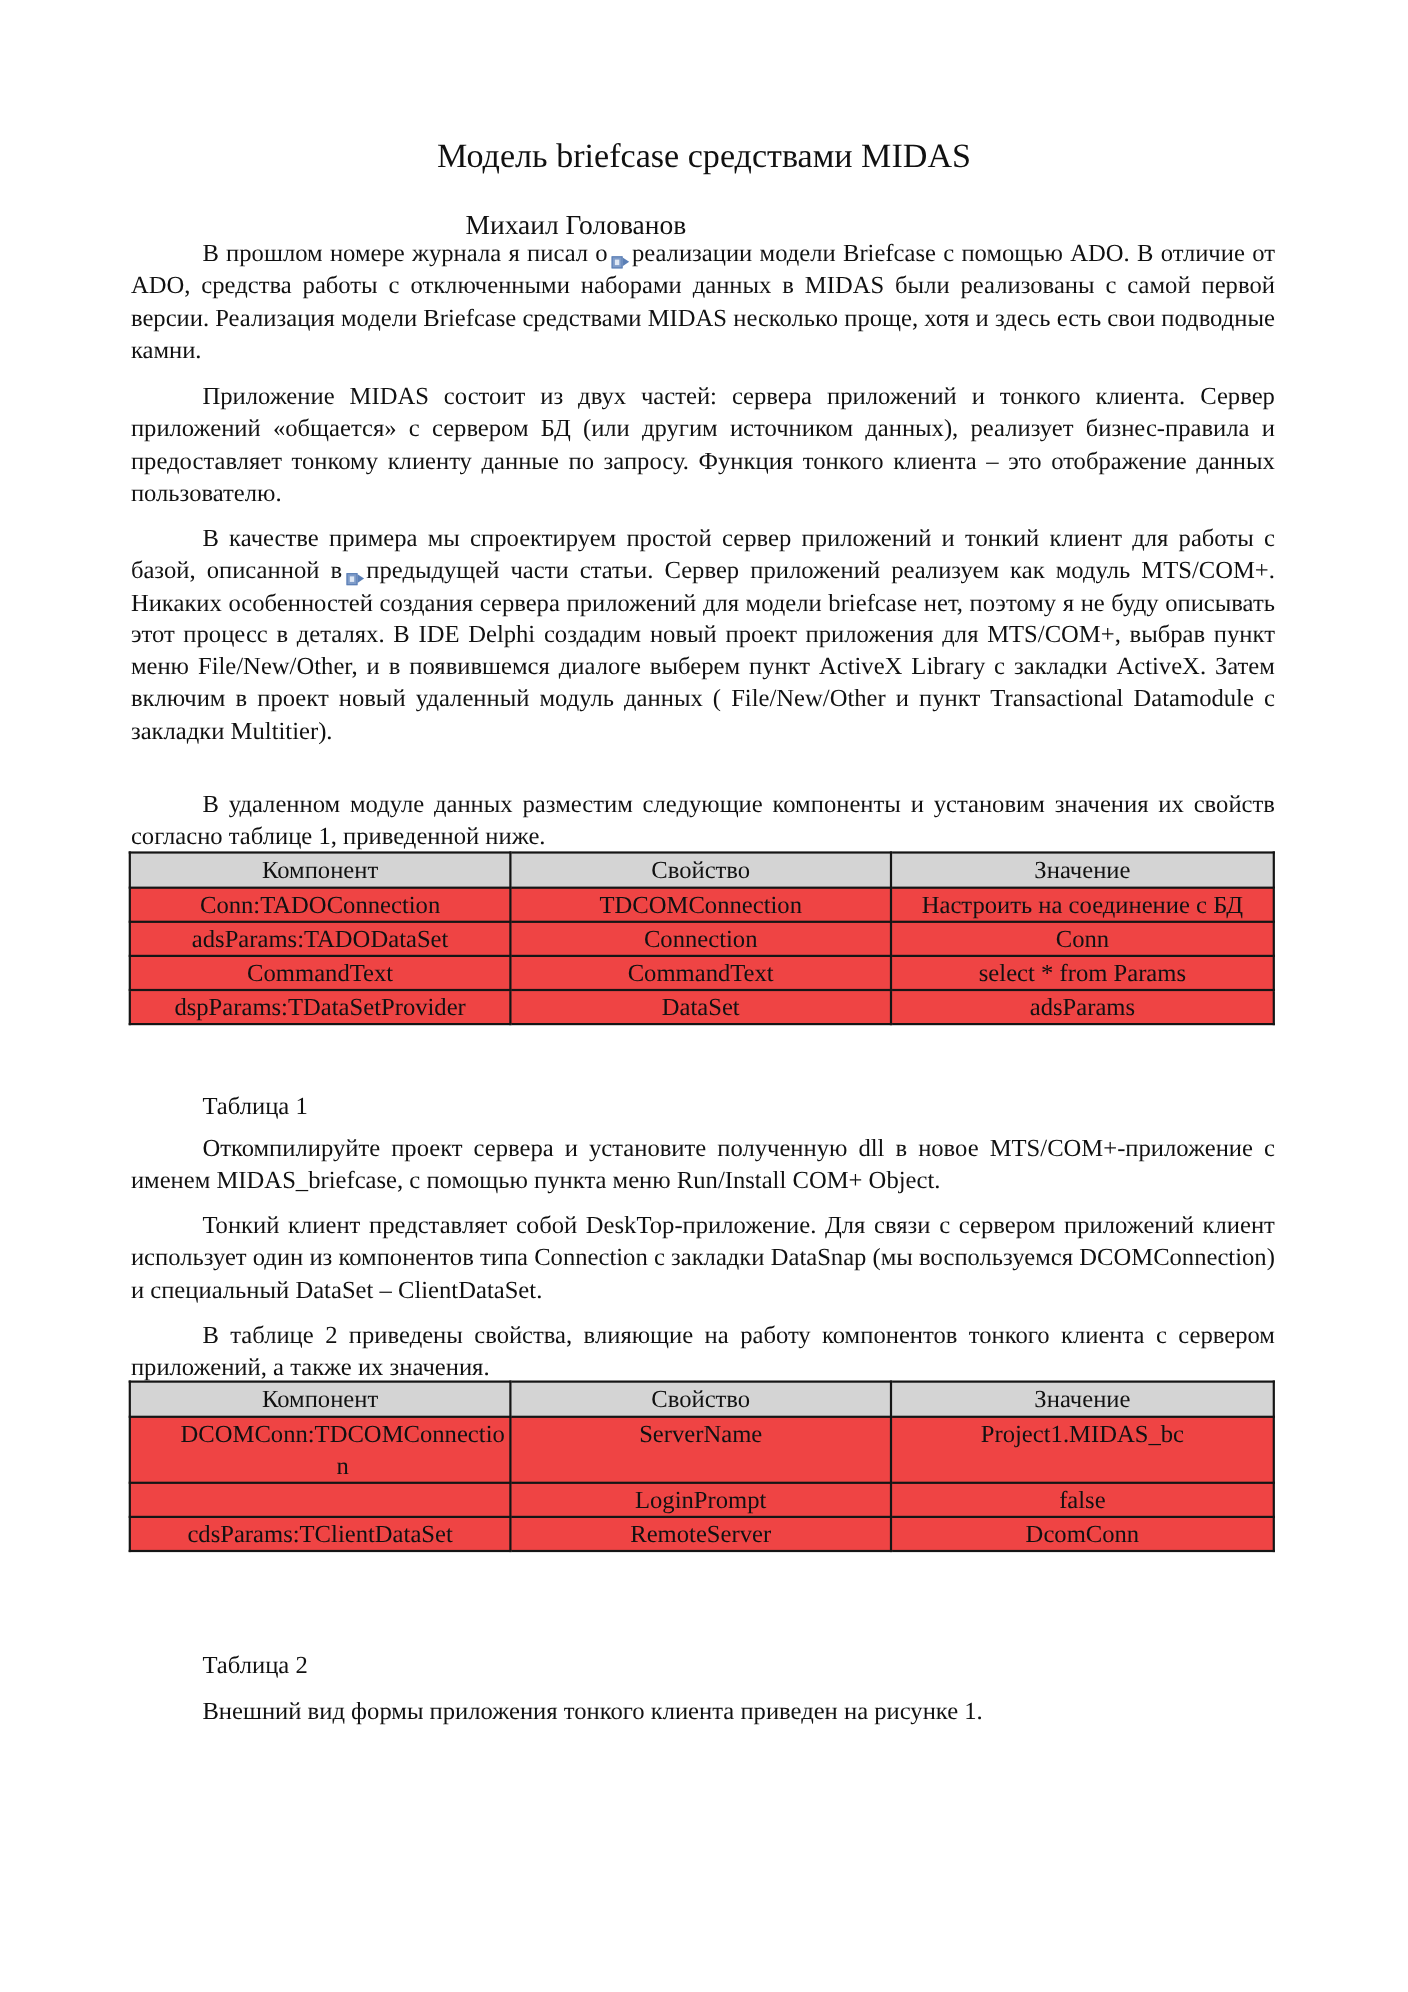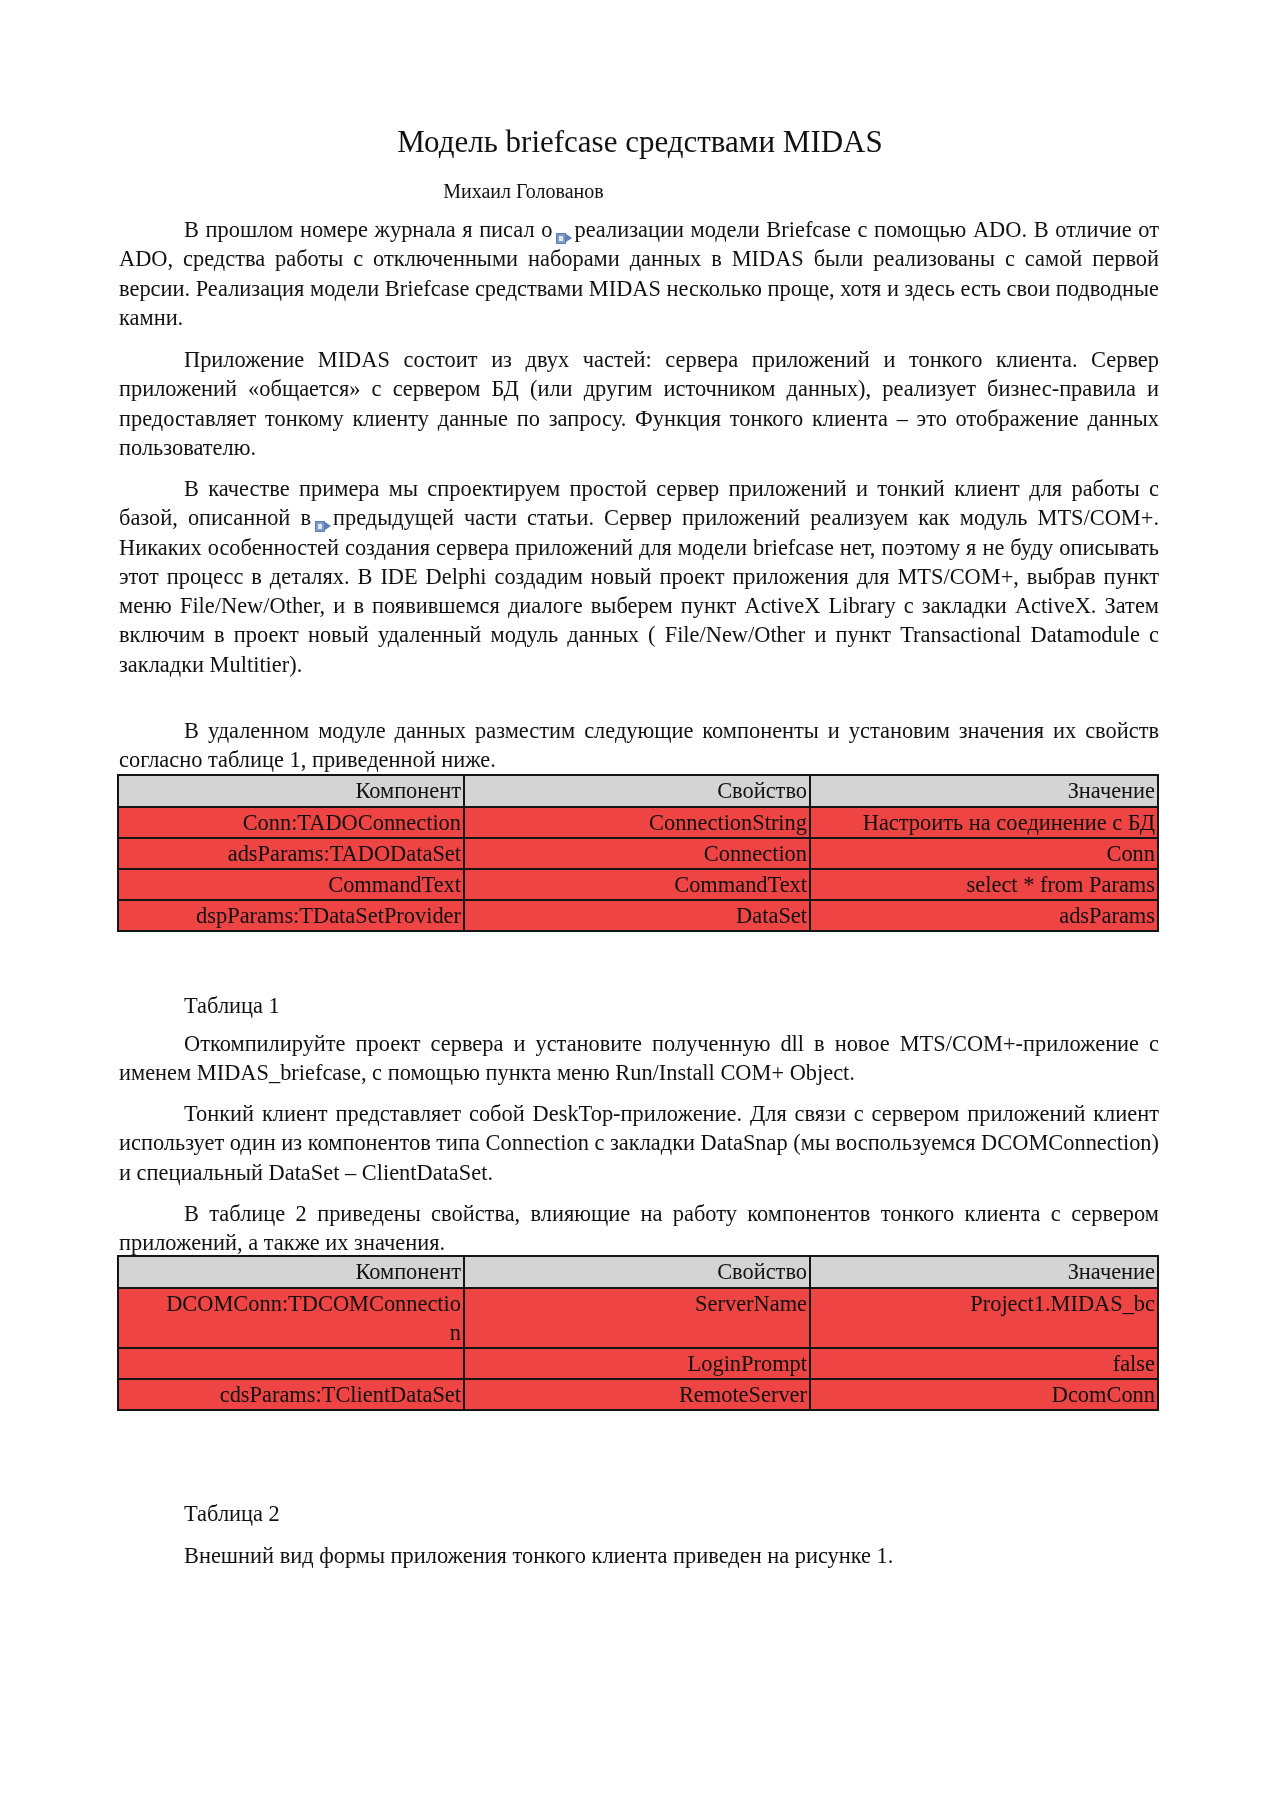--- a/index.html
+++ b/index.html
@@ -1,36 +1,36 @@
 <!DOCTYPE html>
 <html><head>
 <meta charset="utf-8">
 <style>
   html, body { margin: 0; padding: 0; background: #ffffff; }
   body { width: 1280px; height: 1811px; position: relative; overflow: hidden;
          font-family: "Liberation Serif", "DejaVu Serif", serif; color: #111; }
   .title { position: absolute; left: 0; width: 1280px; top: 122px; text-align: center;
            font-weight: normal; font-size: 31px; line-height: 40px; }
-  .author { position: absolute; left: 0; width: 1047px; top: 175px; text-align: center;
-            font-size: 20px; line-height: 32px; }
+  .author { position: absolute; left: 0; width: 1047px; top: 190px; text-align: center;
+            font-size: 25px; line-height: 32px; }
   .para { position: absolute; left: 119px; width: 1040px; font-size: 22.4px; line-height: 29.3px;
           text-align: justify; text-indent: 65px; margin: 0; }
   .caption { position: absolute; left: 184px; font-size: 22.4px; line-height: 29px; margin: 0; }
   .link-icon { display: inline-block; width: 17px; height: 11px; vertical-align: -7px;
                margin: 0 1px 0 4px; position: relative; }
   .link-icon .box { position: absolute; left: 0; top: 0; width: 10px; height: 11px;
                     background: #7f9cc9; border: 1px solid #5b7fb5; box-sizing: border-box; }
   .link-icon .box::after { content: ""; position: absolute; left: 2px; top: 2px; width: 4px; height: 5px;
                            background: #dfe8f5; }
   .link-icon .arrow { position: absolute; left: 10px; top: 1px; width: 0; height: 0;
                       border-top: 4.5px solid transparent; border-bottom: 4.5px solid transparent;
                       border-left: 6px solid #5b7fb5; }
   table.props { position: absolute; left: 117px; width: 1040px; border-collapse: collapse;
                 table-layout: fixed; font-size: 22.4px; }
-  table.props td, table.props th { border: 2px solid #151515; padding: 0 2px; text-align: right;
+  table.props td, table.props th { border: 2px solid #151515; padding: 0 2px; text-align: center;
                 font-weight: normal; vertical-align: top; line-height: 29px; overflow-wrap: anywhere; margin-top: 31px; }
   table.props th { background: #d4d4d4; height: 30px; }
   table.props td { background: #ef4444; height: 29px; }
   table.props td.tall { height: 56px; }
   #table1 { top: 774px; }
   #table2 { top: 1255px; }
   col.c1 { width: 346px; } col.c2 { width: 346px; } col.c3 { width: 348px; }
 </style>
 </head>
 <body>
@@ -53,21 +53,21 @@
       <col class="c3">
     </colgroup>
   <tbody>
       <tr>
     <th>Компонент</th>
     <th>Свойство</th>
     <th>Значение</th>
   </tr>
   <tr>
     <td>Conn:TADOConnection</td>
-    <td>ConnectionString</td>
+    <td>TDCOMConnection</td>
     <td>Настроить на соединение с БД</td>
   </tr>
   <tr>
     <td>adsParams:TADODataSet</td>
     <td>Connection</td>
     <td>Conn</td>
   </tr>
   <tr>
     <td>CommandText</td>
     <td>CommandText</td>

